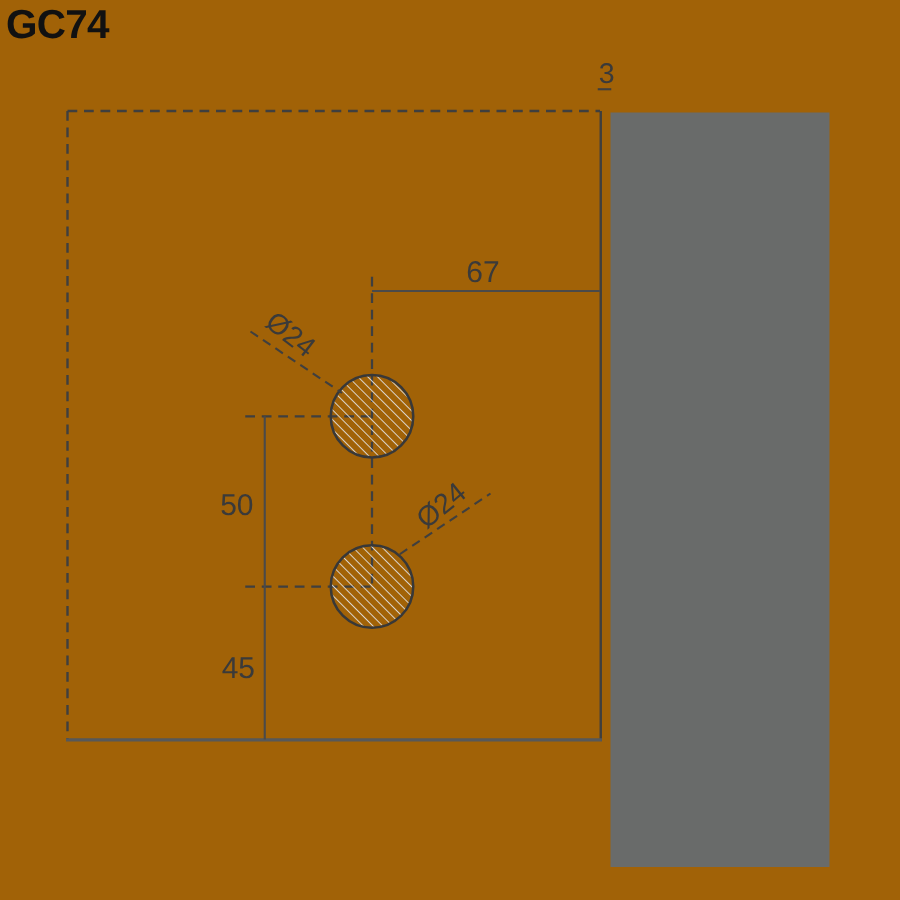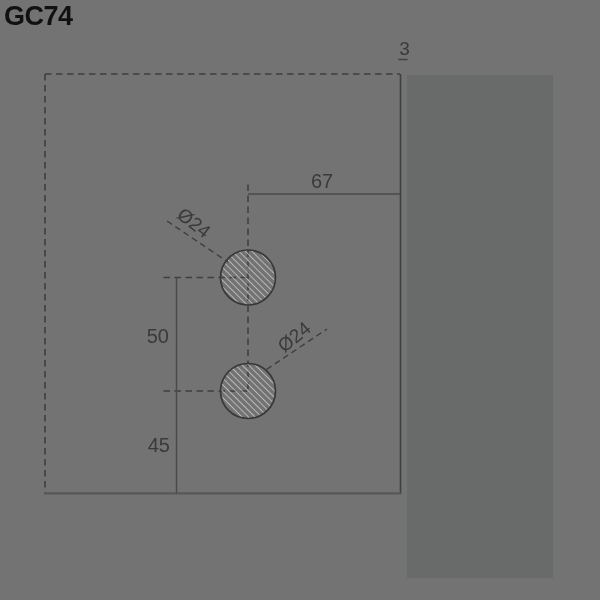--- a/index.html
+++ b/index.html
@@ -1,20 +1,20 @@
 <!DOCTYPE html>
 <html><head>
 <meta charset="utf-8">
 <style>
   html, body { margin: 0; padding: 0; background: #ffffff; }
   .canvas {
     position: relative;
     width: 600px;
     height: 600px;
-    background: #737373;
+    background: #a16207;
     overflow: hidden;
     font-family: "Liberation Sans", "DejaVu Sans", sans-serif;
   }
   .title {
     position: absolute;
     left: 4px;
     top: 1px;
     font-size: 27px;
     font-weight: 700;
     letter-spacing: -0.5px;

